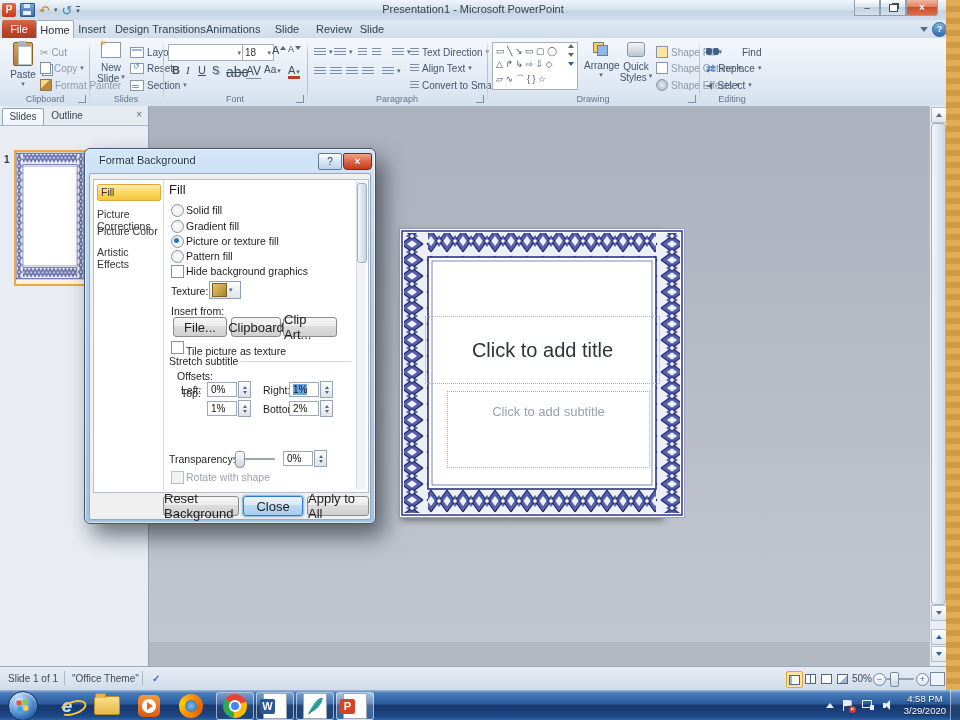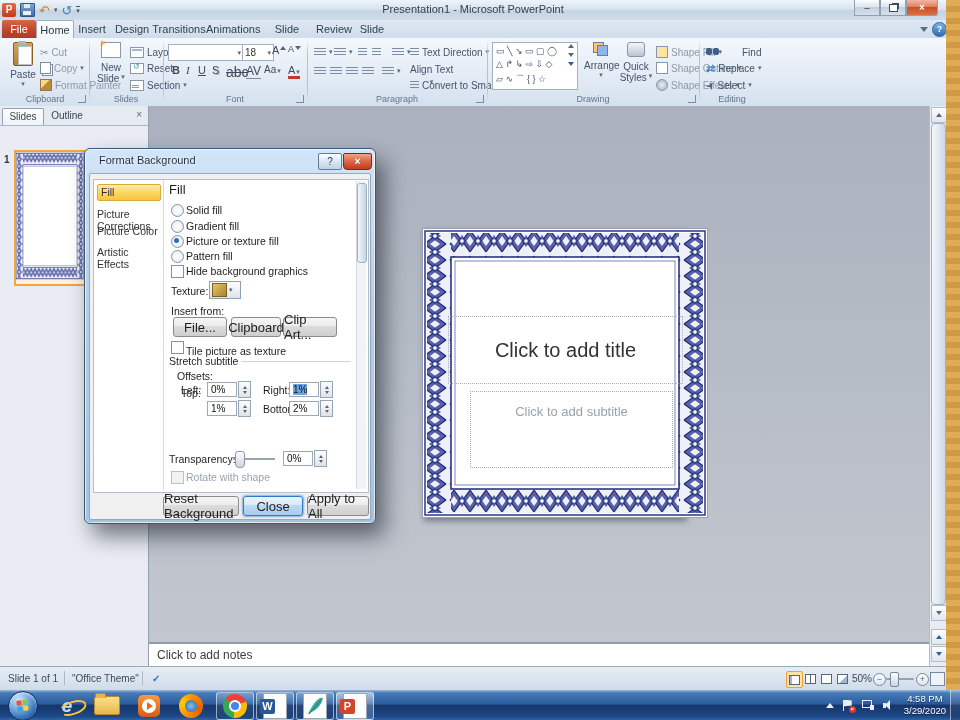--- a/index.html
+++ b/index.html
@@ -75,21 +75,21 @@
   
   .workspace{left:0;top:106px;width:946px;height:536px;background:linear-gradient(#abb1bd,#c2c7cf);}
   .panel{left:0;top:106px;width:148px;height:560px;background:#e6ebf2;border-right:1px solid #93a1b3;}
   .ptab{position:absolute;top:2px;height:16px;font-size:10px;color:#3a4450;text-align:center;line-height:16px;}
   .ptab.active{background:linear-gradient(#fdfefe,#eef3f9);border:1px solid #93a3b5;border-bottom:none;border-radius:2px 2px 0 0;}
   .panel-x{position:absolute;top:3px;right:6px;font-size:10px;color:#5a6a7c;}
   .panel-body{position:absolute;left:0;top:19px;right:0;bottom:0;background:#e9edf3;border-top:1px solid #aab7c6;}
   .thumb-sel{position:absolute;left:14px;top:24px;width:72px;height:132px;border:2px solid #f0a63c;background:#fdf3dd;}
   .slide-num{position:absolute;left:4px;top:28px;font-size:10px;font-weight:bold;color:#333;}
   
-  .slide{left:422px;top:228px;width:263px;height:290px;background:#fff;box-shadow:2px 3px 6px rgba(30,35,50,.45);}
+  .slide{left:399px;top:228px;width:263px;height:290px;background:#fff;box-shadow:2px 3px 6px rgba(30,35,50,.45);}
   .ph{position:absolute;border:1px dotted #a8aeb8;}
   .ph-title{left:26px;top:88px;width:233px;height:66px;display:flex;align-items:center;justify-content:center;
     font-size:20px;color:#2f3338;}
   .ph-sub{left:48px;top:163px;width:203px;height:77px;text-align:center;padding-top:12px;box-sizing:border-box;
     font-size:13px;color:#9aa1ab;}
   
   .vscroll{left:929px;top:106px;width:16px;height:560px;background:#e9edf3;border-left:1px solid #b2bdca;}
   .sbtn{position:absolute;left:1px;width:14px;height:14px;background:linear-gradient(#fdfdfe,#dfe6ee);border:1px solid #b2bdca;
     display:flex;align-items:center;justify-content:center;}
   .tri-u{width:0;height:0;border-left:3px solid transparent;border-right:3px solid transparent;border-bottom:4px solid #5a6675;}
@@ -389,21 +389,21 @@
       </div>
     <div class="srow" style="left:382px;top:26px;">
         <span class="li"></span>
         <span class="dd">▾</span>
       </div>
     <div class="srow" style="left:410px;top:7px;">
       <span class="li short"></span>
       <span>Text Direction</span>
         <span class="dd">▾</span>
     </div>
-    <div class="srow" style="left:410px;top:23px;flex-direction:column;">
+    <div class="srow" style="left:410px;top:23px;">
       <span class="li short"></span>
       <span>Align Text</span>
         <span class="dd">▾</span>
     </div>
     <div class="srow" style="left:410px;top:40px;">
       <span class="li short"></span>
       <span>Convert to SmartArt</span>
         <span class="dd">▾</span>
     </div>
     <div class="g-lbl" style="left:308px;width:178px;">Paragraph</div>
@@ -505,21 +505,20 @@
         <span class="tri-d"></span>
       </div>
     <div class="sbtn" style="top:523px;">
         <span class="tri-u" style="border-bottom-color:#2d5f9e;"></span>
       </div>
     <div class="sbtn" style="top:540px;">
         <span class="tri-d" style="border-top-color:#2d5f9e;"></span>
       </div>
   </div>
 
-  <div class="a notes">Click to add notes</div>
 
   <div class="a statusbar">
     <span class="a" style="left:8px;top:6px;">Slide 1 of 1</span>
     <span class="st-sep" style="left:64px;"></span>
     <span class="a" style="left:72px;top:6px;">"Office Theme"</span>
     <span class="st-sep" style="left:142px;"></span>
     <span class="spell-ico" style="left:152px;top:6px;">✓</span>
     <div class="viewbtn active" style="left:786px;">
         <span class="vb-ico norm"></span>
       </div>

